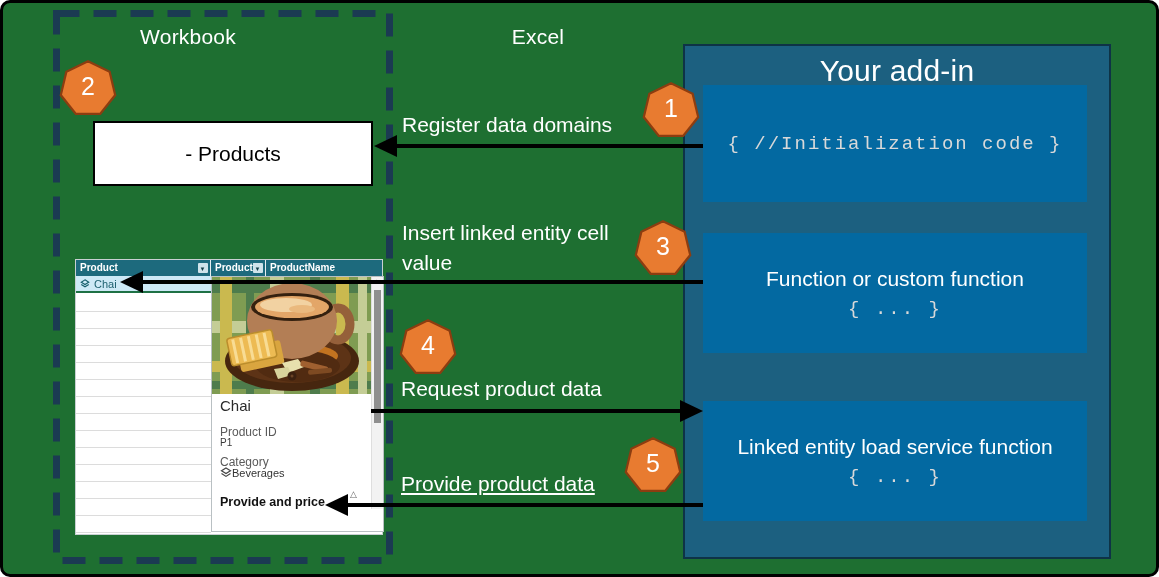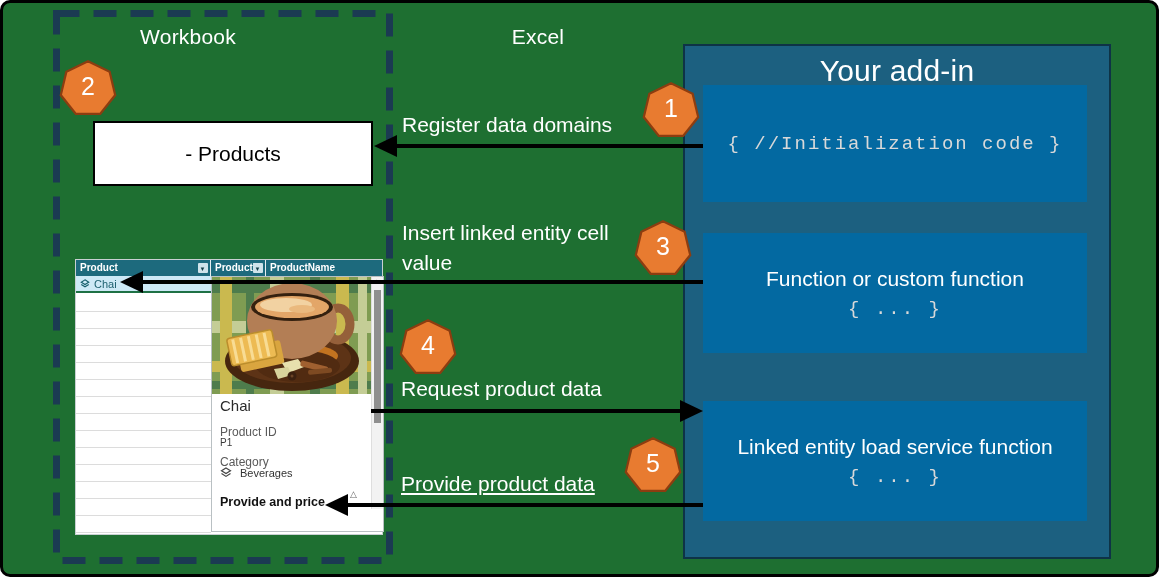--- a/index.html
+++ b/index.html
@@ -73,21 +73,21 @@
   .photo{position:absolute;left:0;top:0;width:161px;height:117px;overflow:hidden;}
   .card-scroll{position:absolute;right:0;top:0;width:11px;height:232px;background:#f2f2f2;border-left:1px solid #dedede;}
   .card-scroll::before{content:"▲";position:absolute;top:1px;left:1.5px;font-size:6px;color:#6a6a6a;}
   .card-scroll::after{content:"▼";position:absolute;bottom:1px;left:1.5px;font-size:6px;color:#6a6a6a;}
   .scroll-thumb{position:absolute;left:2px;top:13px;width:7px;height:133px;background:#8f8f8f;}
   .card-title{position:absolute;left:8px;top:120px;font-size:15px;color:#2b2b2b;}
   .fld-label{position:absolute;left:8px;font-size:12px;color:#5a5a5a;}
   .fld-value{position:absolute;left:8px;font-size:10px;color:#3a3a3a;}
   .lab-pid{top:148px;} .val-pid{top:160px;}
   .lab-cat{top:178px;}
-  .val-cat{top:190px;display:flex;align-items:center;gap:8px;font-size:11px;color:#333;}
+  .val-cat{top:190px;display:flex;align-items:center;gap:0;font-size:11px;color:#333;}
   .section-title{position:absolute;left:8px;top:218px;font-size:12.5px;font-weight:bold;color:#111;}
   .card-chevron{position:absolute;left:138px;top:212px;font-size:9px;color:#666;}
   .card-chevron::after{content:"△";}
 </style>
 </head>
 <body>
 
 <div class="canvas">
 
   <svg class="dash-svg" width="342" height="556">

